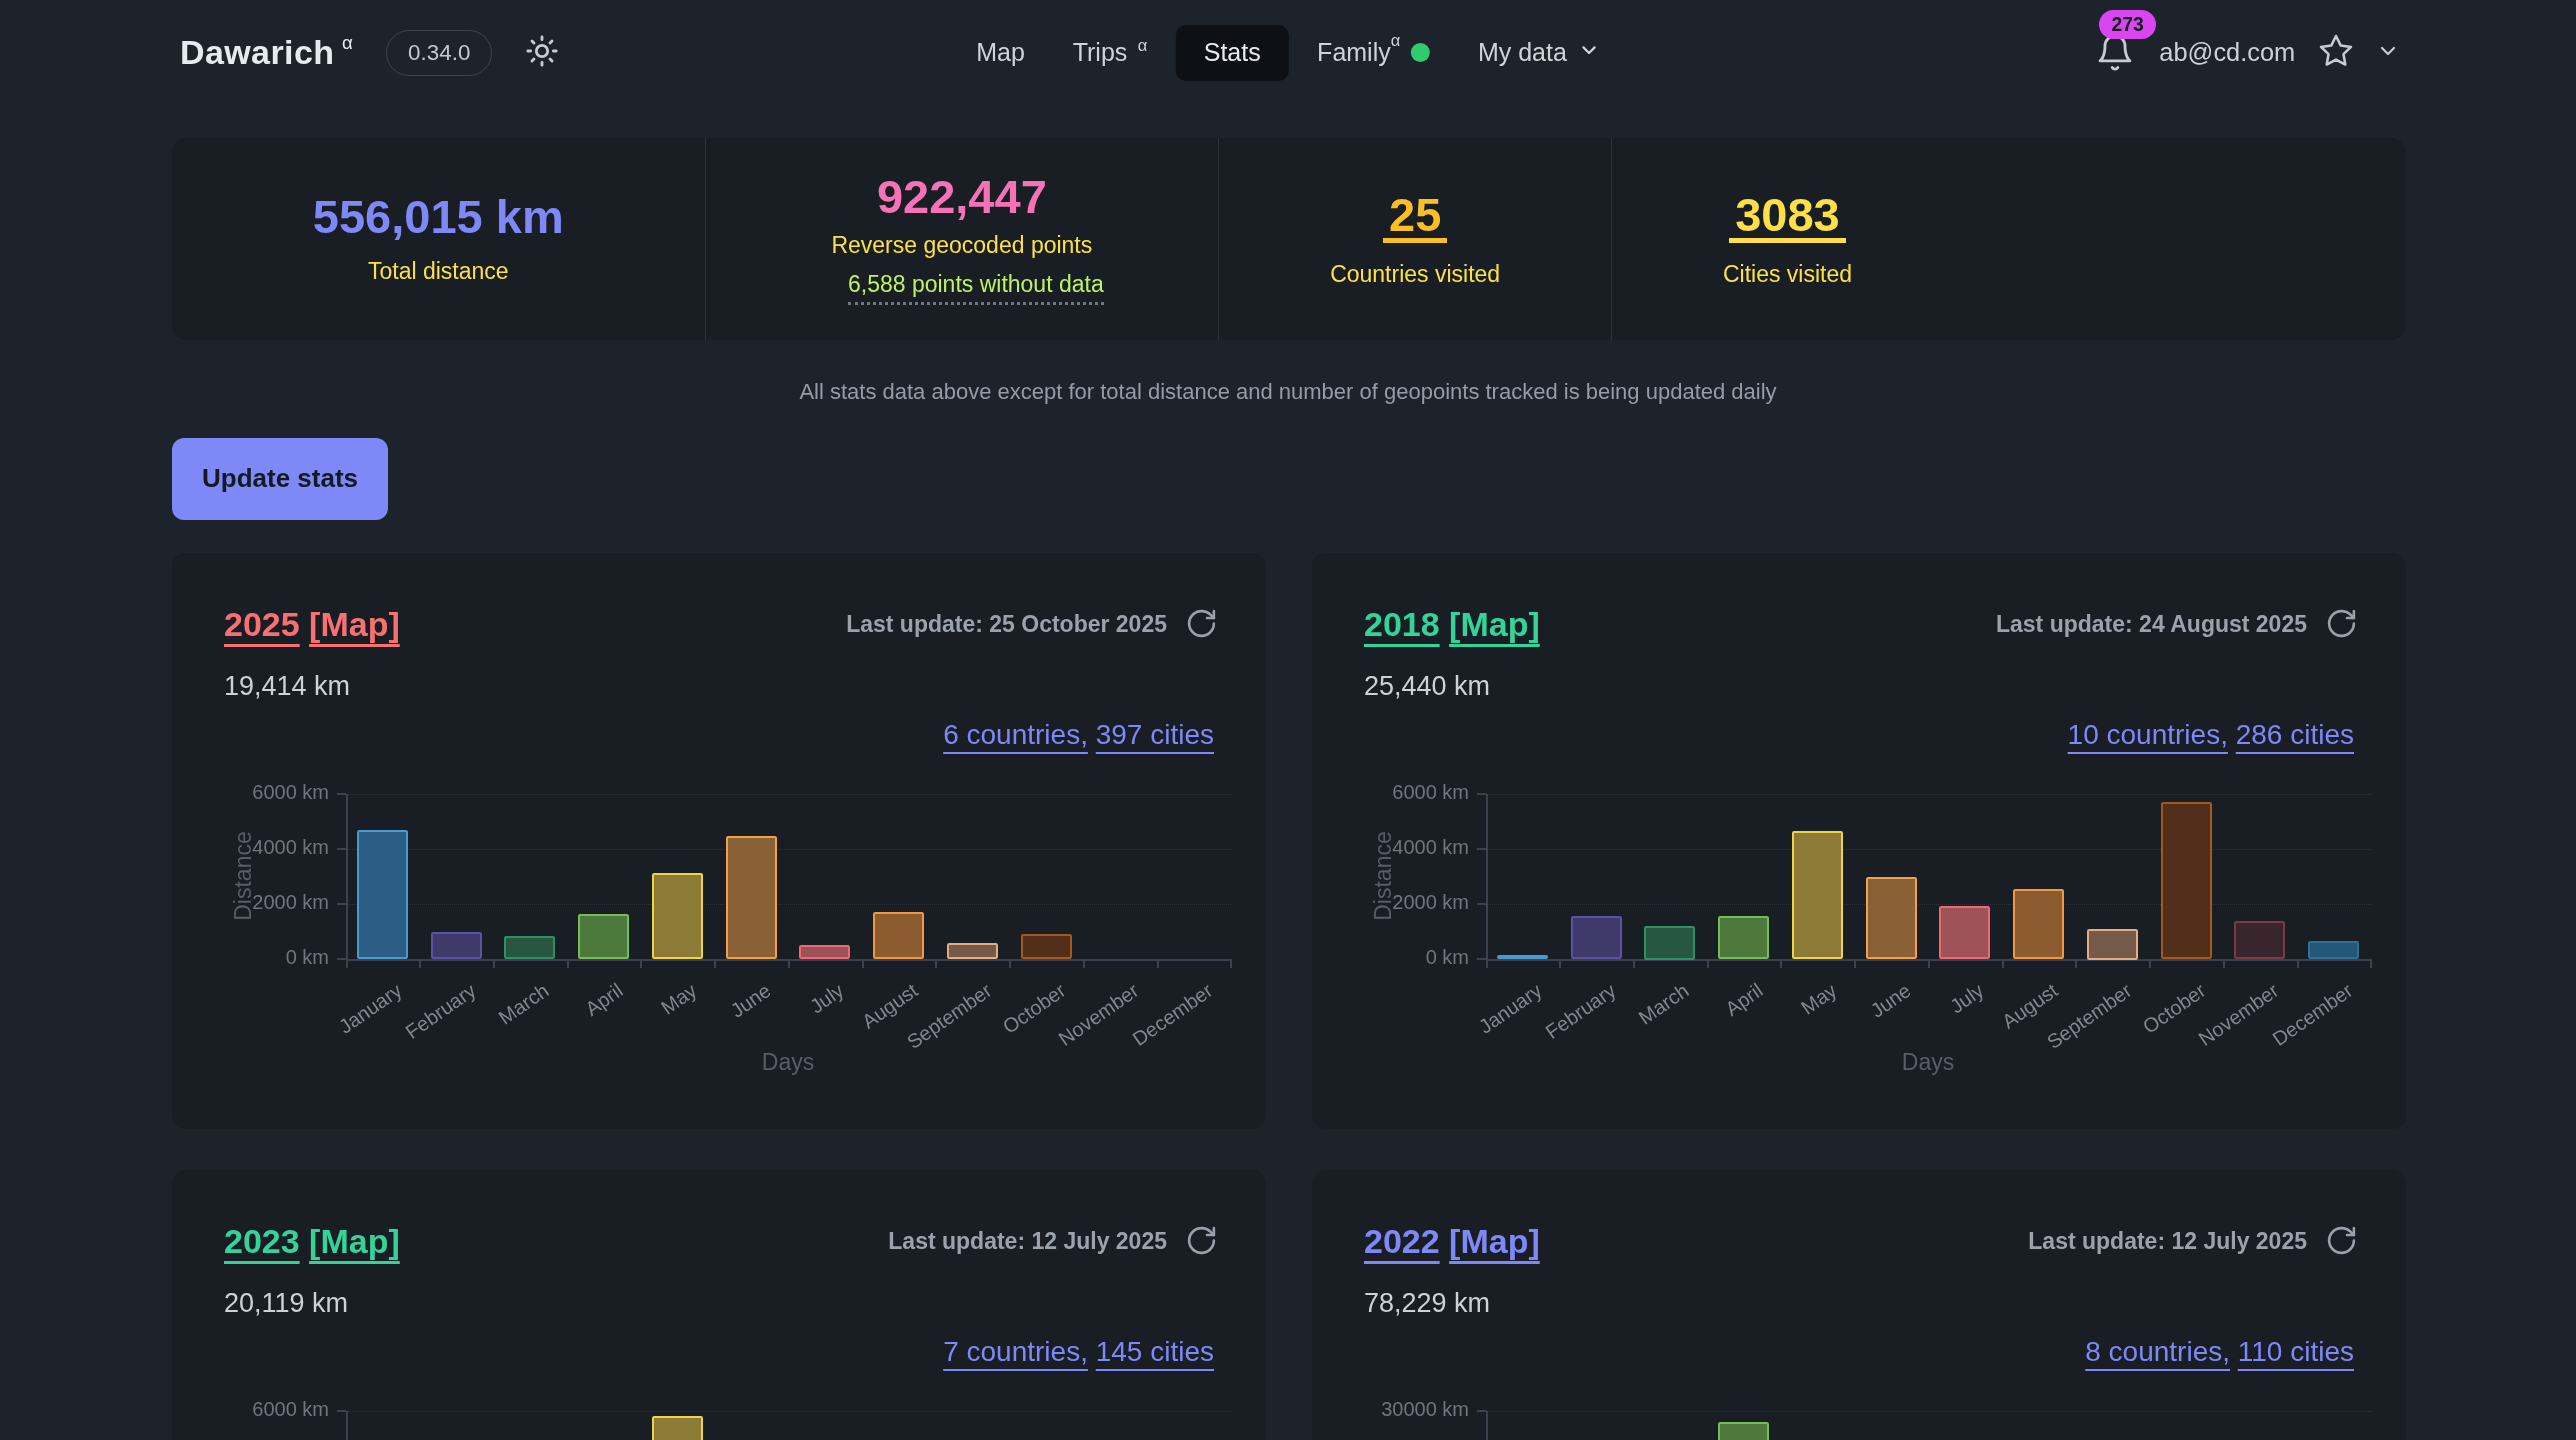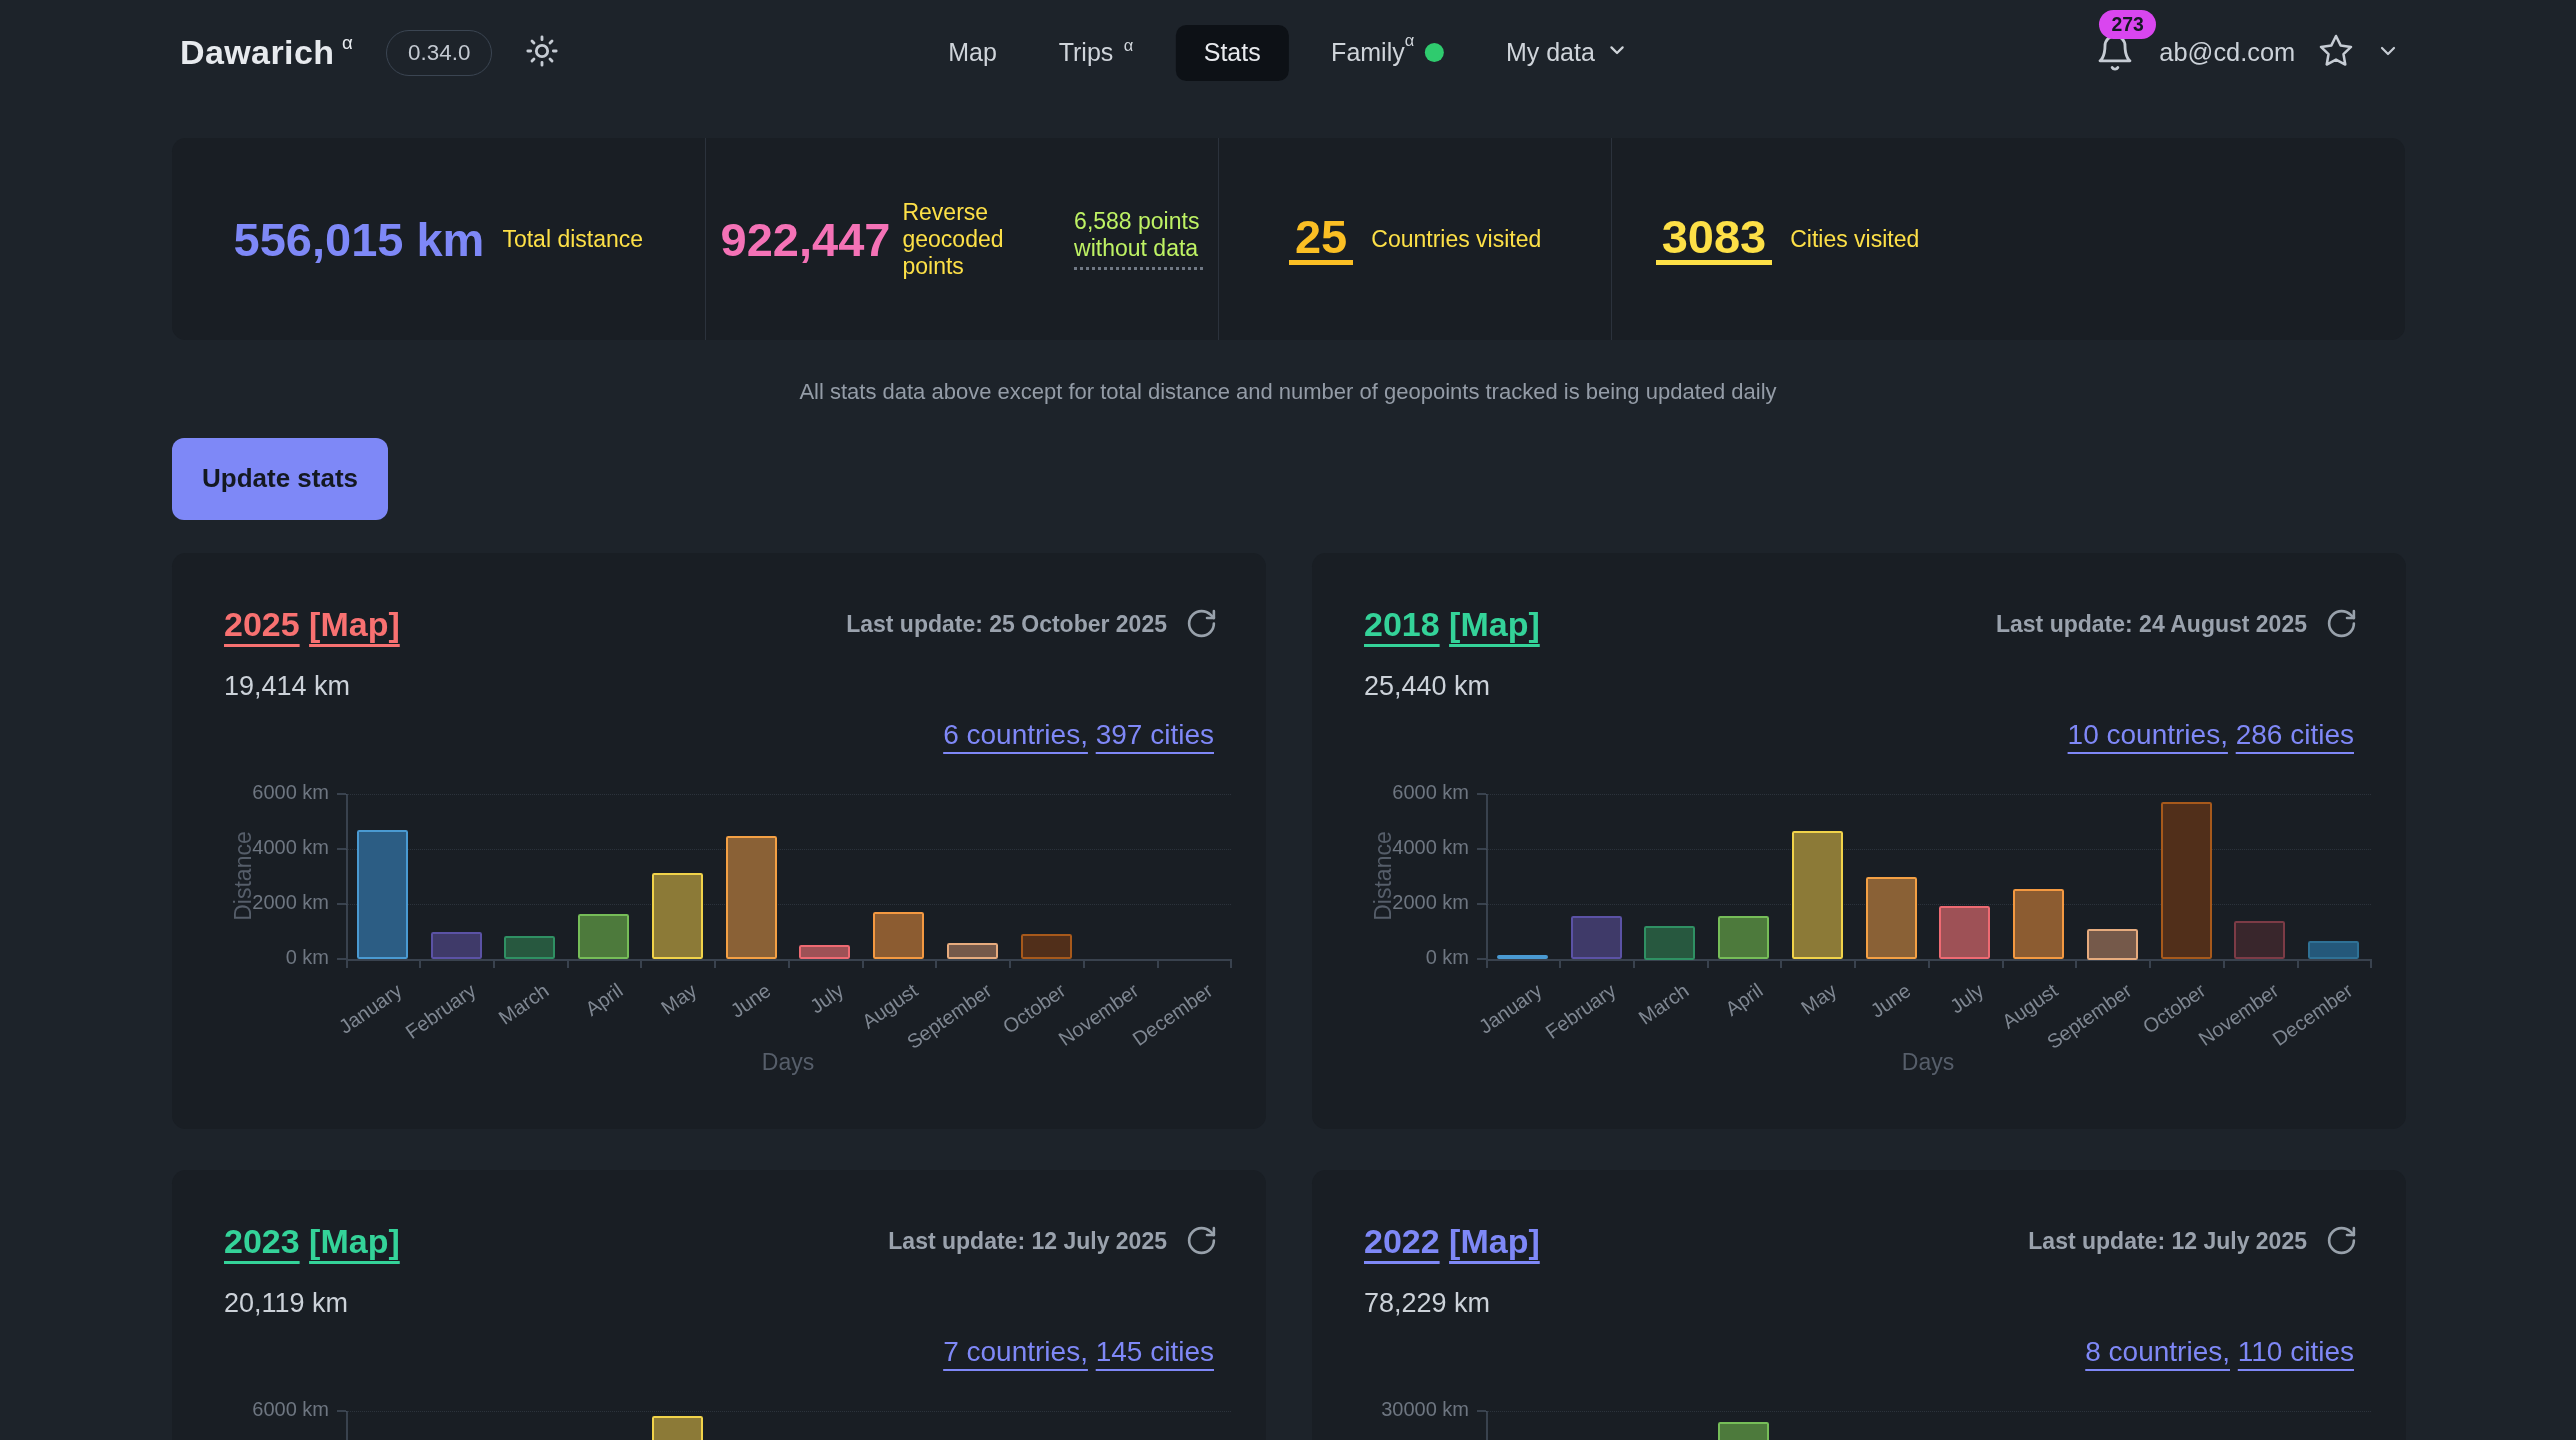--- a/index.html
+++ b/index.html
@@ -7,33 +7,33 @@
   body { background:#1d232a; font-family:"Liberation Sans", sans-serif; color:#ced3da; }
   .page { position:relative; width:2576px; height:1441px; background:#1d232a; overflow:hidden; }
 
   
   .navbar { position:absolute; top:0; left:0; right:0; height:105px; display:flex; align-items:center; }
   .nav-left { position:absolute; left:180px; top:0; height:105px; display:flex; align-items:center; gap:33px; }
   .logo { font-size:34px; font-weight:700; color:#e7eaee; letter-spacing:0.4px; }
   .logo sup { font-size:18.7px; font-weight:400; margin-left:7.5px; position:relative; top:-3px; }
   .version-pill { border:1.5px solid #3b4552; border-radius:747px; padding:9px 21px; font-size:22.4px; color:#c3c9d1; }
   .icon { display:inline-block; vertical-align:middle; }
-  .nav-center { position:absolute; left:50%; top:0; height:105px; transform:translateX(-50%); display:flex; align-items:center; gap:23px; }
+  .nav-center { position:absolute; left:50%; top:0; height:105px; transform:translateX(-50%); display:flex; align-items:center; gap:9px; }
   .nav-item { font-size:25px; color:#cfd4da; padding:13.5px 19.4px; border-radius:10.5px; white-space:nowrap; cursor:pointer; display:flex; align-items:center; gap:10.5px; }
   .nav-item sup { font-size:16.5px; position:relative; top:-7.5px; }
   .nav-item.active { background:#0d1116; color:#e8eaee; padding:13.5px 28px; }
   .status-dot { width:19.4px; height:19.4px; border-radius:50%; background:#2fcb6e; display:inline-block; }
   .nav-right { position:absolute; right:176px; top:0; height:105px; display:flex; align-items:center; gap:22.4px; }
   .bell-wrap { position:relative; width:42px; height:43px; }
   .badge { position:absolute; top:-21px; left:4.5px; background:#d946ef; color:#141922; font-size:19.4px; font-weight:700; padding:3px 12px; border-radius:747px; line-height:1.2; }
   .email { font-size:25.4px; color:#ccd2d9; }
 
   
   .stats { position:absolute; left:172px; top:138px; width:2233px; height:202px; background:#191e24; border-radius:13.5px; display:flex; }
-  .stat-cell { display:flex; align-items:center; justify-content:center; gap:18px; padding:7.5px 15px; }
+  .stat-cell { display:flex; flex-direction:column; align-items:center; justify-content:center; gap:18px; padding:7.5px 15px; }
   .stat-cell + .stat-cell { border-left:1.5px solid #2b323c; }
   .stat-value { font-size:47px; font-weight:700; line-height:1; white-space:nowrap; }
   .stat-value.u-solid { border-bottom:5.2px solid currentColor; padding:0 6px 0; }
   .stat-label { font-size:23px; color:#fde047; }
   .stat-sub { font-size:23px; color:#bef264; border-bottom:3px dotted #707884; padding-bottom:4.5px;margin-left:28px; }
   .stat-sub:empty { display:none; }
   .c0 { flex:0 0 23.85%; } .c1 { flex:0 0 19.80%; } .c2 { flex:0 0 23.00%; gap:12px; } .c3 { flex:0 0 17.60%; } .c4 { flex:0 0 15.75%; }
 
   .note { position:absolute; left:0; top:379px; width:100%; text-align:center; font-size:22px; color:#949ca7; }
 

